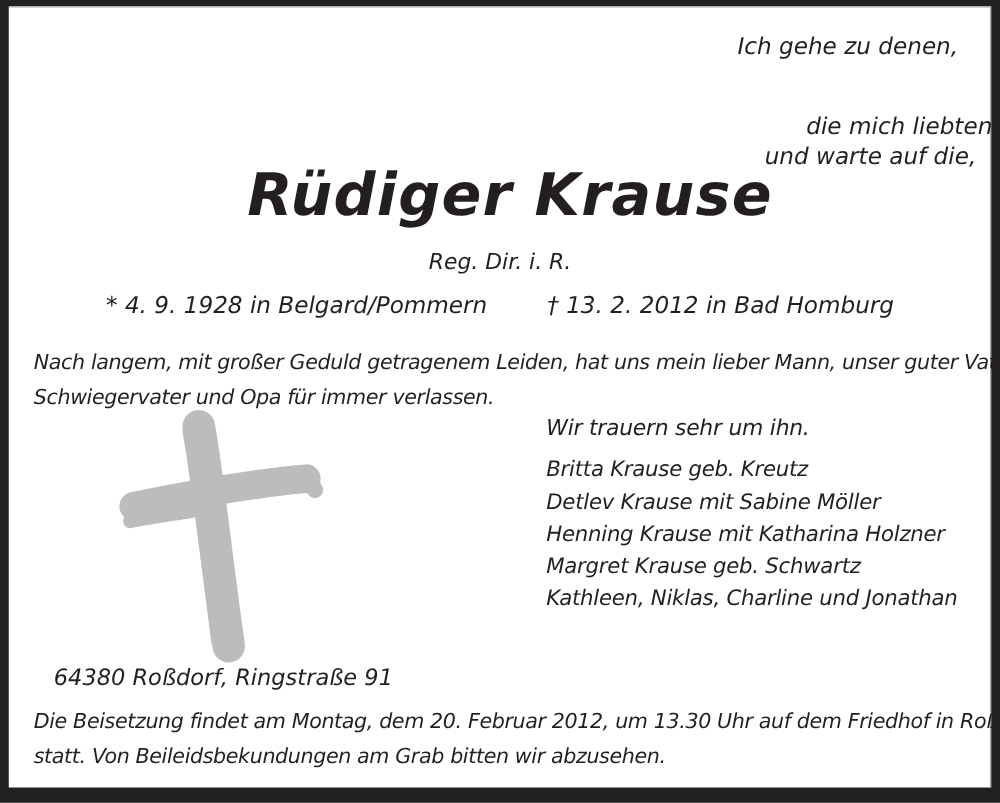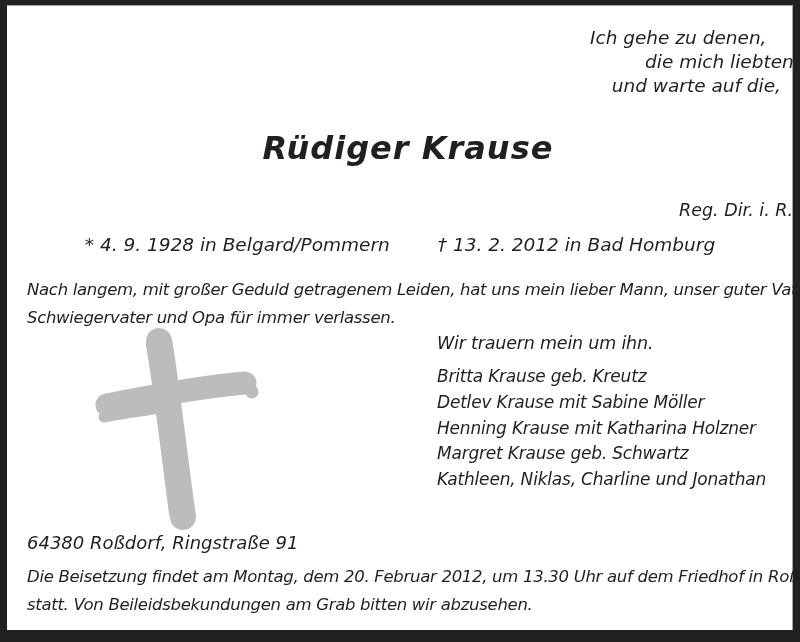--- a/index.html
+++ b/index.html
@@ -13,52 +13,52 @@
     background:#ffffff;color:#231f20;
     box-shadow:inset 0 1px 0 #a9a6a6, inset -1px 0 0 #a9a6a6;
   }
   .scriptish{font-style:italic;}
   .line{white-space:nowrap;}
 
   .verse{
     position:absolute;left:583px;top:21px;
     font-size:18.5px;line-height:24px;font-weight:500;
   }
-  .verse .v1{margin-left:55px;}
+  .verse .v1{margin-left:55px;margin-top:40px;}
   .verse .v2{margin-left:3px;text-align:center;}
   .verse .v3{margin-left:63px;}
 
   .deceased-name{
     position:absolute;left:16px;right:0;top:124px;
-    text-align:center;font-size:32px;font-weight:bold;letter-spacing:1px;
+    text-align:center;font-size:47px;font-weight:bold;letter-spacing:1px;
   }
   .rank{
     position:absolute;left:0;right:0;top:195px;
-    text-align:right;font-size:17.5px;font-weight:500;
+    text-align:center;font-size:17.5px;font-weight:500;
   }
   .dates{
     position:absolute;left:0;right:0;top:229px;
     display:flex;justify-content:center;gap:48px;
     font-size:18.5px;font-weight:500;text-align:right;
   }
   .obituary{
     position:absolute;left:20px;top:271px;
     font-size:16.5px;line-height:28px;letter-spacing:-0.3px;font-weight:500;
   }
   .cross-wrap{
     position:absolute;left:88px;top:322px;width:175px;height:205px;
   }
   .mourning{
     position:absolute;left:430px;top:328px;
     font-size:17px;letter-spacing:-0.2px;font-weight:500;
   }
   .mourning .intro{font-size:17.5px;margin-bottom:11px;}
   .mourning .names{line-height:25.8px;}
   .address{
-    position:absolute;left:20px;top:527px;
+    position:absolute;left:36px;top:527px;
     font-size:18px;font-weight:500;text-align:right;
   }
   .funeral{
     position:absolute;left:20px;top:558px;
     font-size:16.5px;line-height:28px;letter-spacing:-0.3px;font-weight:500;
   }
 </style>
 </head>
 <body>
 
@@ -92,21 +92,21 @@
           <path d="M57,18 C63,52 72,122 80,186" stroke-width="12"></path>
           <path d="M67,8 C70,14 72,22 73,28" stroke-width="10"></path>
           <path d="M12,78 C52,70 112,59 150,56" stroke-width="23"></path>
           <path d="M9,90 C30,86 46,84 58,82" stroke-width="11"></path>
           <path d="M140,53 C148,55 154,59 157,65" stroke-width="13"></path>
         </g>
       </svg>
     </div>
 
     <div class="mourning">
-      <div class="intro line">Wir trauern mein um ihn.</div>
+      <div class="intro line">Wir trauern sehr um ihn.</div>
       <div class="names">
         <div class="line">Britta Krause geb. Kreutz</div>
         <div class="line">Detlev Krause mit Sabine Möller</div>
         <div class="line">Henning Krause mit Katharina Holzner</div>
         <div class="line">Margret Krause geb. Schwartz</div>
         <div class="line">Kathleen, Niklas, Charline und Jonathan</div>
       </div>
     </div>
 
     <div class="address line">64380 Roßdorf, Ringstraße 91</div>

